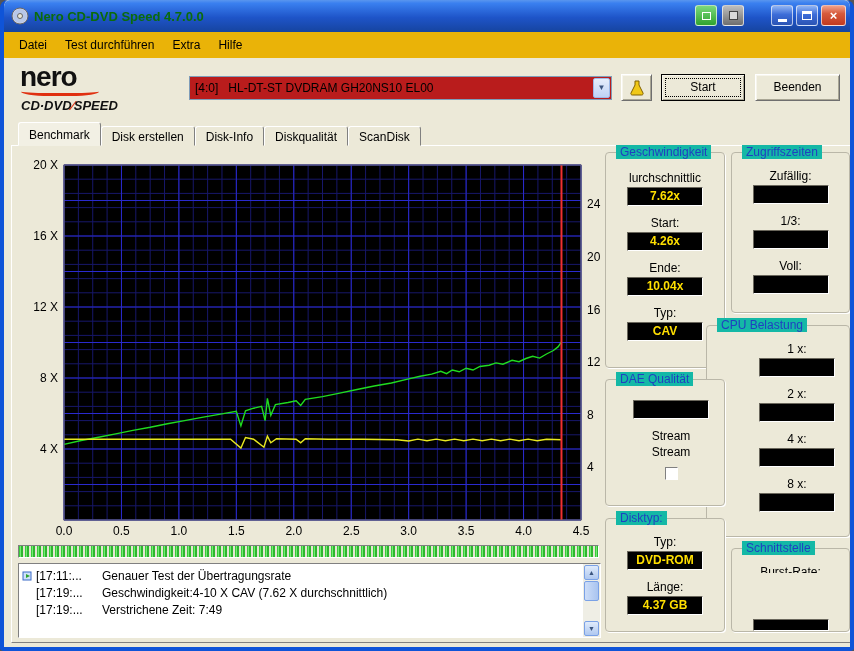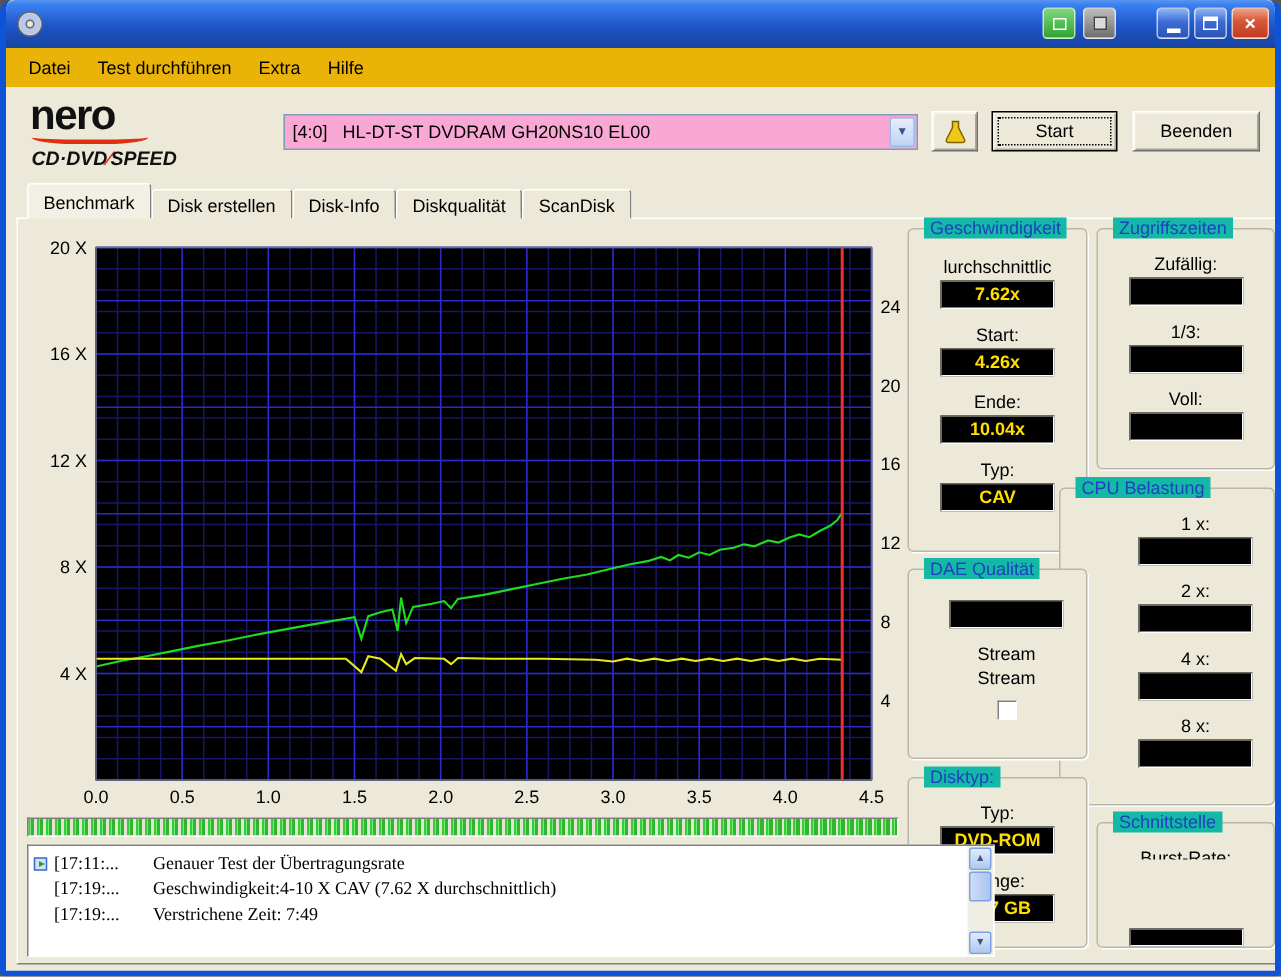--- a/index.html
+++ b/index.html
@@ -29,21 +29,21 @@
              display:flex; align-items:center; padding-left:6px; font-size:12px; color:#000; }
   .menu-item { padding:3px 9px; cursor:default; }
   
   .logo { position:absolute; left:16px; top:64px; width:160px; height:50px; }
   .logo-line1 { font-size:28px; font-weight:bold; letter-spacing:-1px; color:#111; line-height:26px; }
   .logo-swoosh { position:absolute; left:1px; top:23px; width:78px; height:9px;
                  border-bottom:3px solid #E03010; border-radius:50% / 70%; }
   .logo-line2 { position:absolute; left:1px; top:34px; font-size:13px; font-weight:bold;
                 font-style:italic; color:#111; letter-spacing:0px; white-space:nowrap; }
   .logo-sep { color:#E03010; font-weight:bold; }
-  .combo { position:absolute; left:185px; top:76px; width:423px; height:24px; background:#f9a8d4;
+  .combo { position:absolute; left:185px; top:76px; width:423px; height:24px; background:#b91c1c;
            border:1px solid #7F9DB9; font-size:12px; }
   .combo-text { position:absolute; left:5px; top:0; line-height:22px; white-space:pre; color:#000; }
   .combo-btn { position:absolute; right:1px; top:1px; width:17px; height:20px;
                background:linear-gradient(#E6EEFB,#BFD3F5); border:1px solid #9EBAE8; border-radius:2px;
                font-size:8px; color:#3B557F; text-align:center; line-height:18px; }
   .tool-btn { position:absolute; left:617px; top:74px; width:31px; height:27px; background:#ECE9D8;
               border:1px solid; border-color:#FFFFFF #6F6F6F #6F6F6F #FFFFFF;
               box-shadow:inset 1px 1px 0 #F7F5EC, inset -1px -1px 0 #A9A695;
               display:flex; align-items:center; justify-content:center; }
   .btn { position:absolute; top:74px; height:27px; background:#ECE9D8; font-size:12px; color:#000;
@@ -75,22 +75,22 @@
   .lcd { width:76px; height:19px; background:#000; margin-top:2px;
          border:1px solid; border-color:#6A675C #FFFFFF #FFFFFF #6A675C;
          color:#FFDF00; font-size:12px; font-weight:bold; text-align:center; line-height:17px; }
   .mt { margin-top:10px; }
   .checkbox { width:13px; height:13px; background:#fff; margin-top:8px;
               border:1px solid; border-color:#808080 #FFFFFF #FFFFFF #808080; }
   
   .progress { position:absolute; left:14px; top:545px; width:581px; height:13px; z-index:2;
               border:1px solid; border-color:#808080 #FFFFFF #FFFFFF #808080;
               background:repeating-linear-gradient(90deg,#3ACB3A 0 1px,#73EC73 1px 2px,#2FB52F 2px 4px,#E6E3D4 4px 6px); }
-  .log { position:absolute; left:14px; top:563px; width:645px; height:75px; background:#fff; z-index:2;
-         border:1px solid; border-color:#808080 #FFFFFF #FFFFFF #808080; overflow:hidden;font-family:Liberation Serif, serif; }
+  .log { position:absolute; left:14px; top:563px; width:583px; height:75px; background:#fff; z-index:2;
+         border:1px solid; border-color:#808080 #FFFFFF #FFFFFF #808080; overflow:hidden; }
   .log-lines { position:absolute; left:3px; top:3px; right:20px; }
   .log-row { display:flex; align-items:center; font-size:12px; color:#000; height:17px; white-space:nowrap; }
   .log-ico { width:12px; height:10px; margin-right:2px; flex:0 0 12px; }
   .log-time { flex:0 0 66px; }
   .scrollbar { position:absolute; right:0; top:0; width:17px; height:100%; background:#EFEEE5; }
   .sb-btn { position:absolute; left:1px; width:15px; height:15px; border-radius:2px;
             background:linear-gradient(#E0EBFB,#AFC8F0); border:1px solid #7AA1E6;
             color:#3B557F; font-size:7px; text-align:center; line-height:13px; }
   .sb-up { top:1px; } .sb-down { bottom:1px; }
   .sb-thumb { position:absolute; left:1px; top:17px; width:15px; height:20px; border-radius:2px;
@@ -100,20 +100,21 @@
 <body>
 
 <div class="window">
 
   <div class="titlebar">
     <svg class="titlebar-icon" viewBox="0 0 18 18">
       <circle cx="9" cy="9" r="8" fill="#D8D8E8" stroke="#666"></circle>
       <circle cx="9" cy="9" r="7" fill="#B8C8E8"></circle>
       <circle cx="9" cy="9" r="2.5" fill="#ECE9D8" stroke="#666"></circle>
     </svg>
+    <span class="title-text">Nero CD-DVD Speed 4.7.0.0</span>
     <div class="tb-btns">
       <div class="tb-btn tb-green">
           <span class="ico-win"></span>
         </div>
       <div class="tb-btn tb-gray">
           <span class="ico-disk"></span>
         </div>
       <div class="tb-btn tb-blue">
           <span class="ico-min"></span>
         </div>

